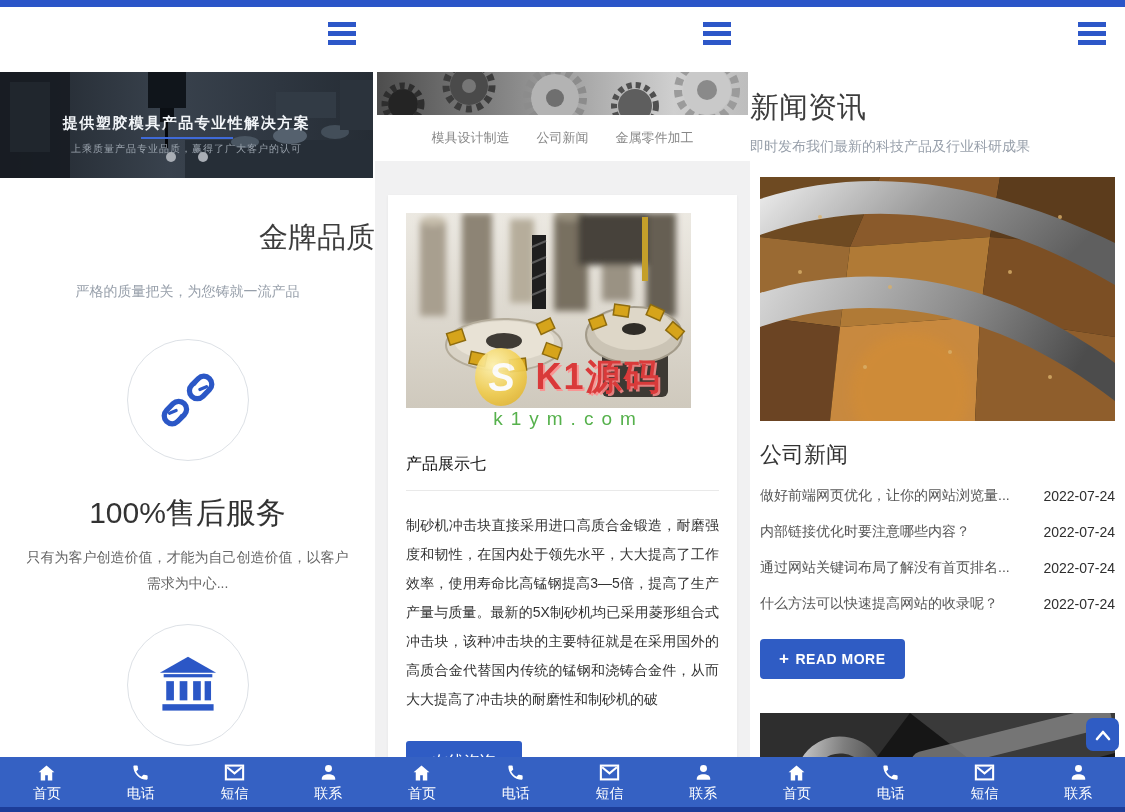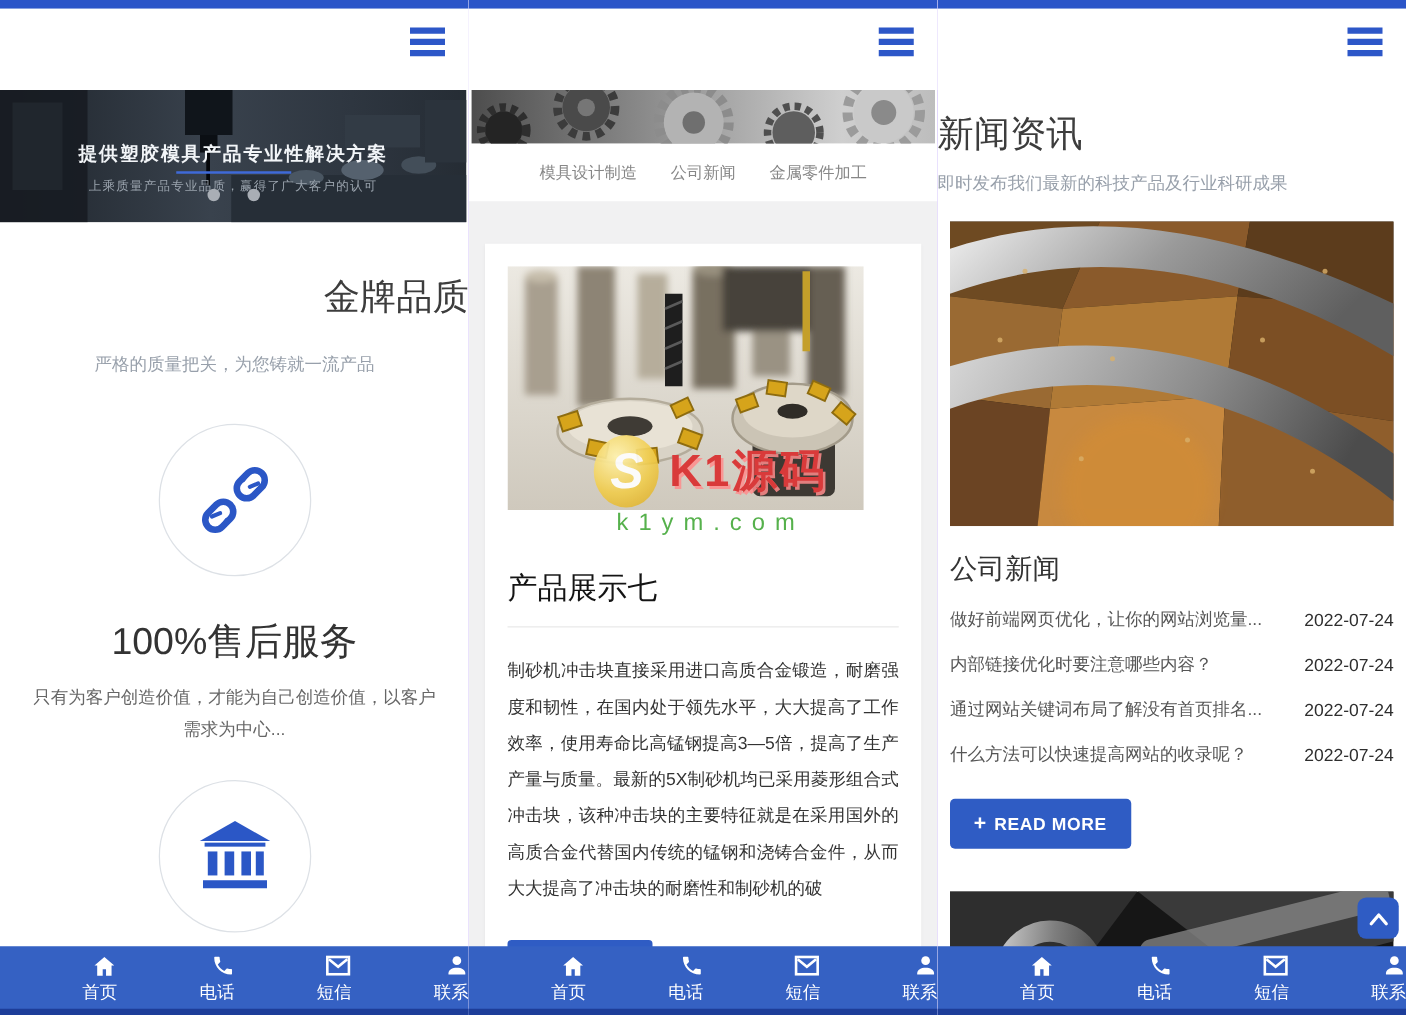--- a/index.html
+++ b/index.html
@@ -47,21 +47,21 @@
     pointer-events:none; }
   .wm-row { display:flex; align-items:center; justify-content:center; gap:8px; }
   .wm-logo { width:52px; height:58px; border-radius:50%;
     background:radial-gradient(circle at 35% 30%, #fff3b0, #f0cc4e 55%, #d8a928);
     color:#fff; font-size:40px; font-weight:bold; font-style:italic; line-height:58px;
     text-align:center; opacity:0.92; }
   .wm-brand { font-size:36px; font-weight:bold; color:#d93a3a;
     text-shadow:2px 2px 0 rgba(255,140,140,0.85); letter-spacing:2px; }
   .wm-domain { margin-top:2px; font-size:19px; color:#56b14c; letter-spacing:8px;
     text-shadow:1px 1px 0 rgba(255,255,255,0.8); }
-  .card-title { font-size:24px; color:#141414; font-weight:400; margin-top:46px; }
+  .card-title { font-size:16px; color:#141414; font-weight:400; margin-top:46px; }
   .card-divider { height:1px; background:#e9e9e9; margin-top:15px; }
   .card-text { font-size:14px; color:#333; line-height:29px; margin-top:20px; text-align:justify; }
   .consult-btn { display:inline-block; margin-top:27px; background:#2f5cc4; color:#fff;
     font-size:16px; padding:11px 26px; border-radius:3px; border:none; cursor:pointer; }
 
   
   .news-head { text-align:left; }
   .news-title { font-size:29px; font-weight:400; color:#3d3d3d; padding-top:16px; }
   .news-sub { font-size:14px; color:#98a0ab; margin-top:10px; }
   .news-img { margin:21px 10px 0; height:244px; overflow:hidden; cursor:pointer; }
@@ -77,21 +77,21 @@
     letter-spacing:0.5px; cursor:pointer; }
   .readmore .plus { font-size:17px; font-weight:bold; }
   .news-img2 { margin:34px 10px 0; height:120px; overflow:hidden; cursor:pointer; }
   .scrolltop { position:absolute; right:6px; bottom:61px; width:33px; height:33px;
     background:#2f5cc4; border-radius:7px; display:flex; align-items:center; justify-content:center;
     cursor:pointer; z-index:6; }
 
   
   .bottom-nav { position:absolute; left:0; right:0; bottom:0; height:55px; background:#3561c3;
     border-bottom:5px solid #1d3d99; display:flex; z-index:5; }
-  .nav-item { flex:1; display:flex; flex-direction:column; align-items:flex-end; padding-top:5px;
+  .nav-item { flex:1; display:flex; flex-direction:column; align-items:center; padding-top:5px;
     cursor:pointer; }
   .nav-item .nav-icon { height:21px; display:flex; align-items:center; }
   .nav-item .nav-label { color:#fff; font-size:14px; margin-top:2px; }
 </style>
 </head>
 <body>
 
 <div class="stage">
 
   <div class="phone">

